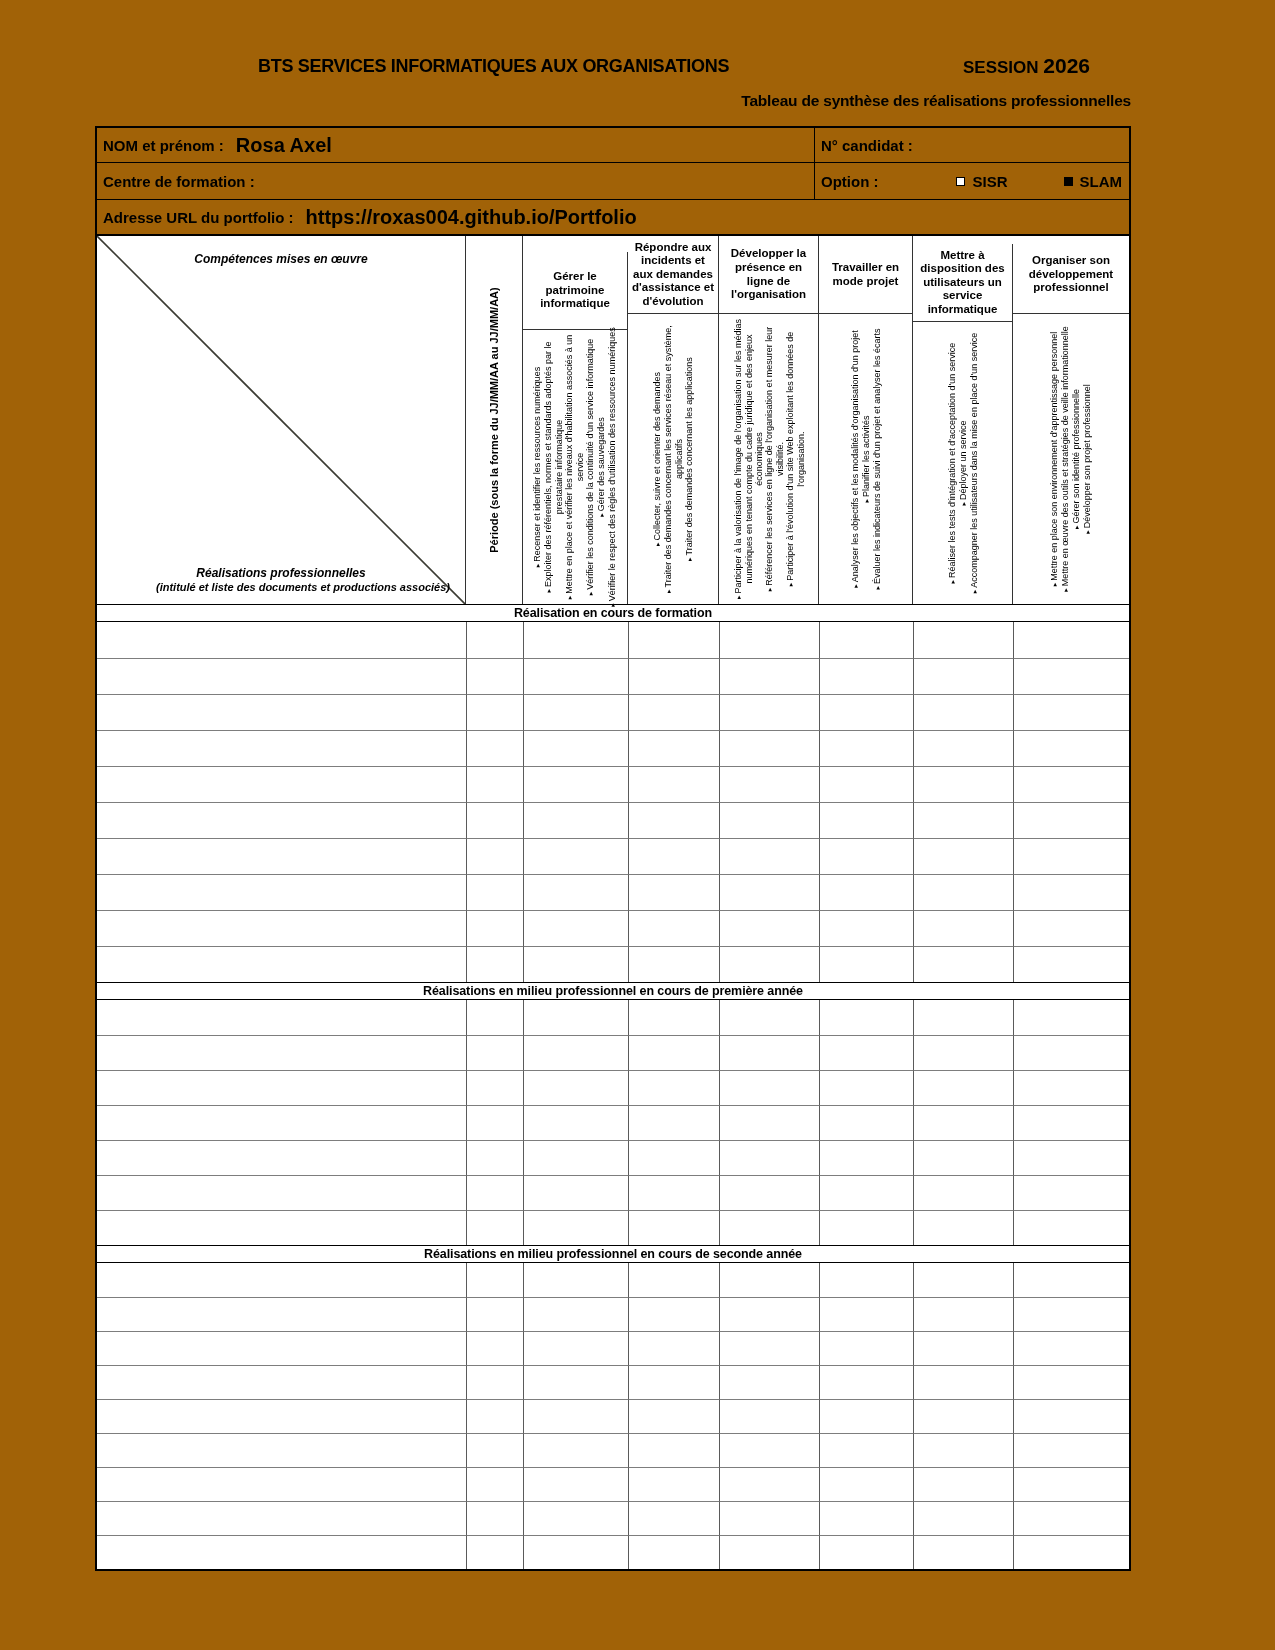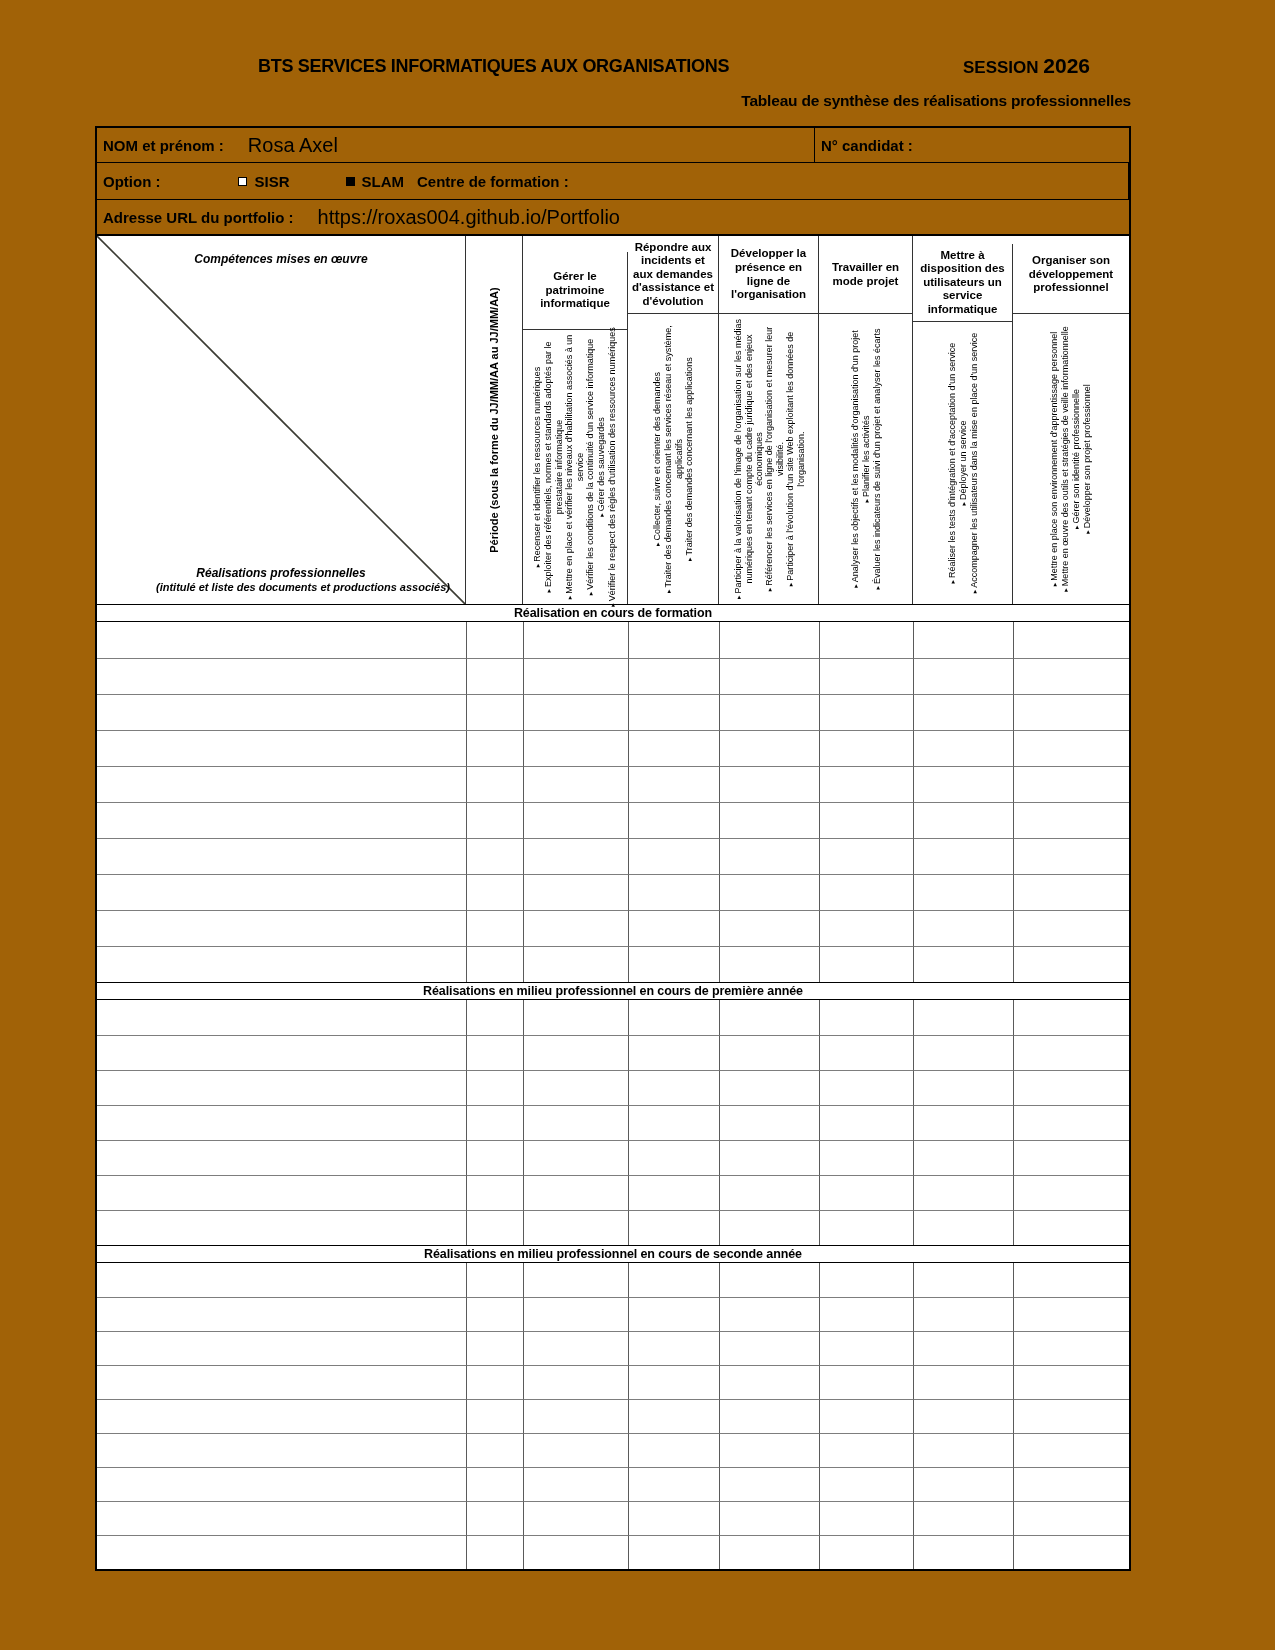--- a/index.html
+++ b/index.html
@@ -16,21 +16,21 @@
   
   .info-grid{width:1036px;box-sizing:border-box;border:2px solid #000;border-bottom:none;}
   .info-row{display:flex;border-bottom:1px solid #000;}
   .info-row:last-child{border-bottom:none;}
   .ir1{height:34px;} .ir2{height:36px;} .ir3{height:34px;}
   .info-cell{display:flex;align-items:center;box-sizing:border-box;padding:12px 6px;}
   .info-left{width:718px;border-right:1px solid #000;}
   .info-right{flex:1;}
   .info-full{width:100%;}
   .ilabel{font-size:15px;font-weight:bold;white-space:nowrap;}
-  .ivalue{font-size:20px;margin-left:24px;white-space:nowrap;font-weight:400;}
+  .ivalue{font-size:20px;margin-left:12px;white-space:nowrap;font-weight:700;}
   .opt-row{display:flex;align-items:center;width:100%;}
   .opt-items{display:flex;margin-left:78px;gap:56px;}
   .opt-item{display:flex;align-items:center;gap:7px;font-size:15px;font-weight:bold;cursor:pointer;}
   .box{width:9px;height:9px;box-sizing:border-box;display:inline-block;}
   .box.empty{border:1.5px solid #000;background:#fff;}
   .box.filled{background:#000;}
   
   .main-table{width:1036px;box-sizing:border-box;border:2px solid #000;background:#fff;}
   .hdr-band{display:flex;height:368px;}
   .corner{position:relative;width:369px;box-sizing:border-box;border-right:1px solid #333;flex:none;}
@@ -84,39 +84,39 @@
         <div class="info-cell info-left">
           <span class="ilabel">NOM et prénom :</span>
           <span class="ivalue">Rosa Axel</span>
         </div>
         <div class="info-cell info-right">
           <span class="ilabel">N° candidat :</span>
           <span class="ivalue"></span>
         </div>
       </div>
       <div class="info-row ir2">
+        <div class="info-cell info-left">
+          <span class="ilabel">Centre de formation :</span>
+          <span class="ivalue"></span>
+        </div>
         <div class="info-cell info-right">
           <div class="opt-row">
             <span class="ilabel">Option :</span>
             <span class="opt-items" id="option-checkboxes">
                 <span class="opt-item">
                   <span class="box empty"></span>
                   <span class="opt-label">SISR</span>
                 </span>
                 <span class="opt-item">
                   <span class="box filled"></span>
                   <span class="opt-label">SLAM</span>
                 </span>
               </span>
           </div>
         </div>
-        <div class="info-cell info-left">
-          <span class="ilabel">Centre de formation :</span>
-          <span class="ivalue"></span>
-        </div>
       </div>
       <div class="info-row ir3">
         <div class="info-cell info-full">
           <span class="ilabel">Adresse URL du portfolio :</span>
           <span class="ivalue">https://roxas004.github.io/Portfolio</span>
         </div>
       </div>
     </div>
 
     <div class="main-table">

